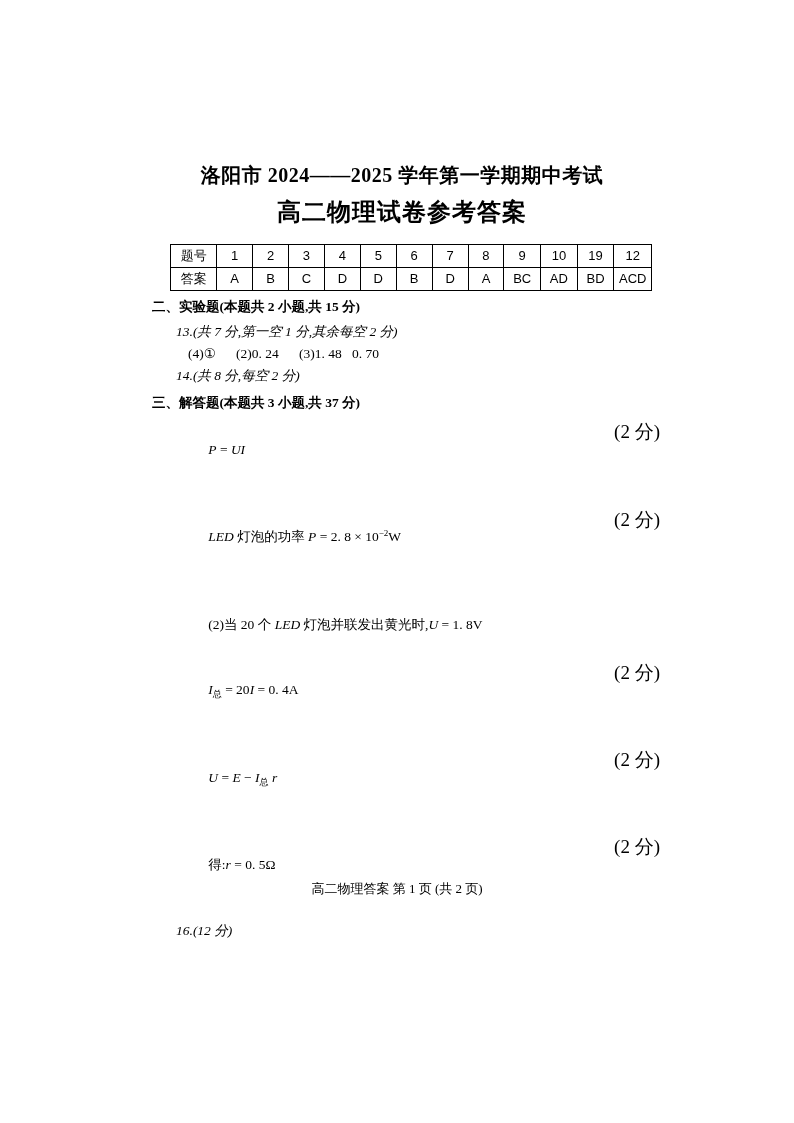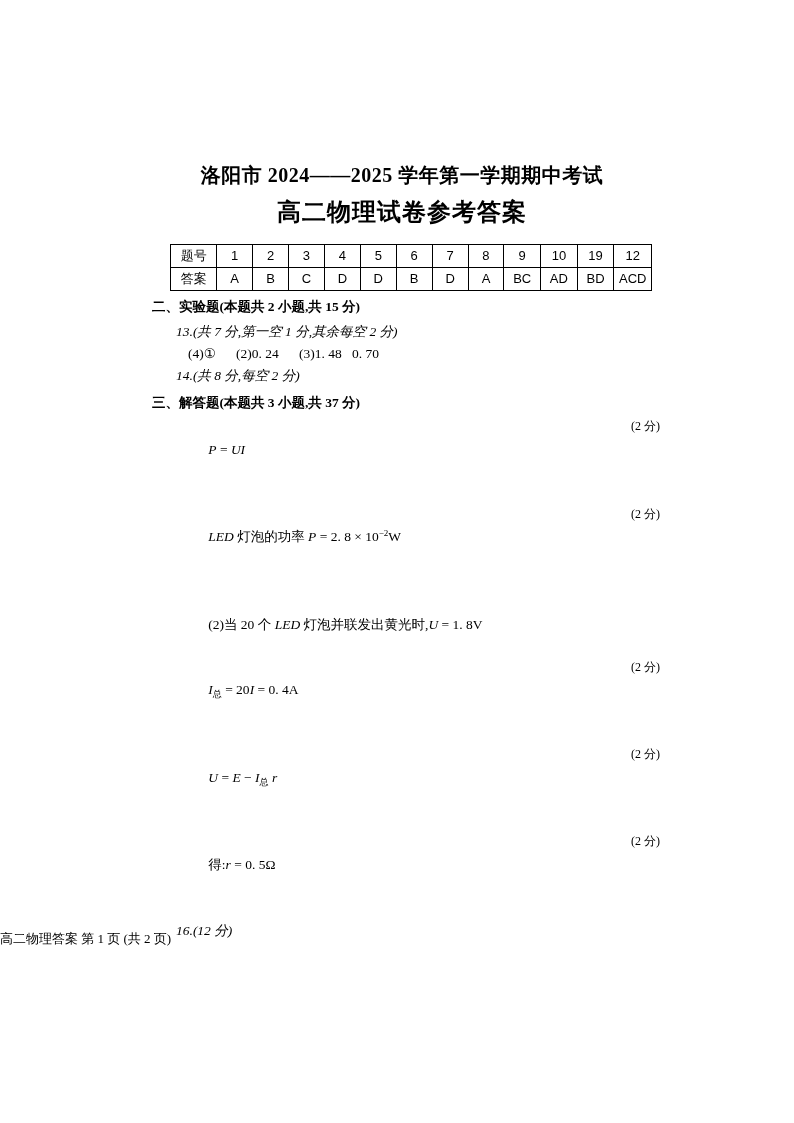--- a/index.html
+++ b/index.html
@@ -77,34 +77,35 @@
     line-height: 1.62;
     position: relative;
     white-space: pre-wrap;
   }
   .indent1 { padding-left: 24px; font-style: italic; }
   .indent2 { padding-left: 36px; }
   .score {
     position: absolute;
     right: -8px;
     top: 0;
-    font-size: 12px;
+    font-size: 19px;
     white-space: nowrap;
   }
   .row {
     position: relative;
   }
   i.v { font-style: italic; font-family: "Liberation Serif", "DejaVu Serif", serif; }
   sub { font-size: 9px; vertical-align: baseline; position: relative; top: 3px; }
   sup { font-size: 9px; vertical-align: baseline; position: relative; top: -5px; }
   .footer {
     position: absolute;
     left: 0;
-    top: 930px;
+    top: 880px;
     width: 794px;
+    text-align: center;
     font-size: 13px;
     font-family: "Liberation Serif", "DejaVu Serif", serif;
   }
 </style>
 </head>
 <body>
 
 <div class="page">
   <div class="content">
 

